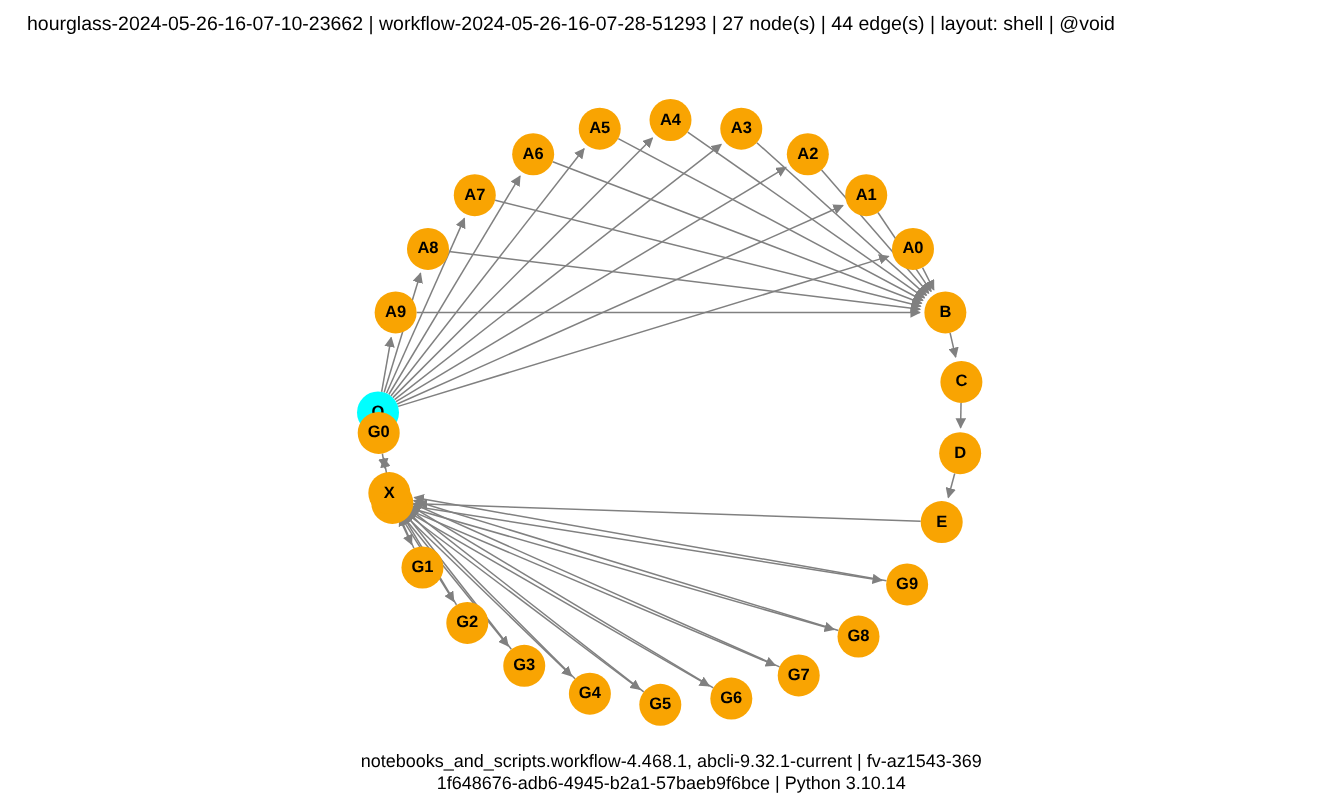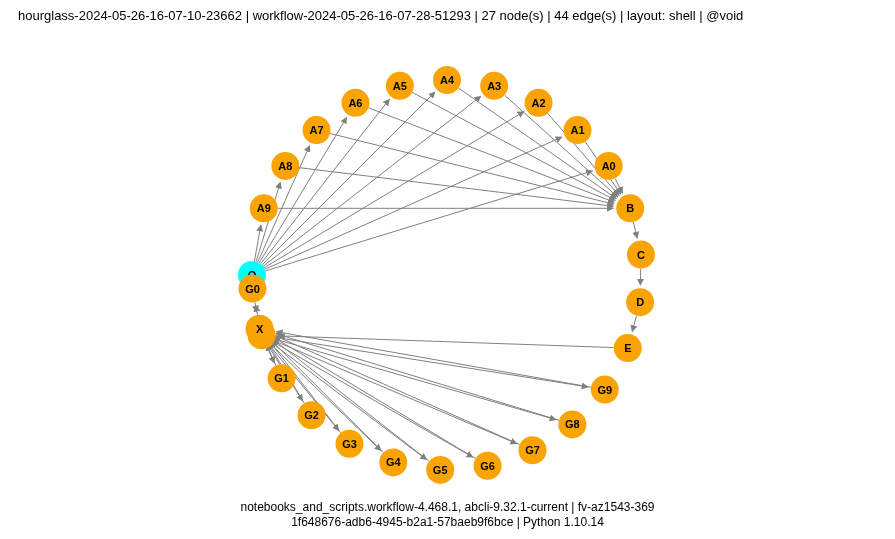--- a/index.html
+++ b/index.html
@@ -221,14 +221,14 @@
       </g>
       <g>
         <circle cx="259.55396929202783" cy="328.7492843843148" r="14" fill="#f9a402" class="node-circle"></circle>
         <text x="259.55396929202783" y="328.7492843843148" class="node-label">X</text>
       </g>
     </g>
 </svg>
 
 <div class="footer">
   <div>notebooks_and_scripts.workflow-4.468.1, abcli-9.32.1-current | fv-az1543-369</div>
-  <div>1f648676-adb6-4945-b2a1-57baeb9f6bce | Python 1.10.14</div>
+  <div>1f648676-adb6-4945-b2a1-57baeb9f6bce | Python 3.10.14</div>
 </div>
 
 </body></html>

